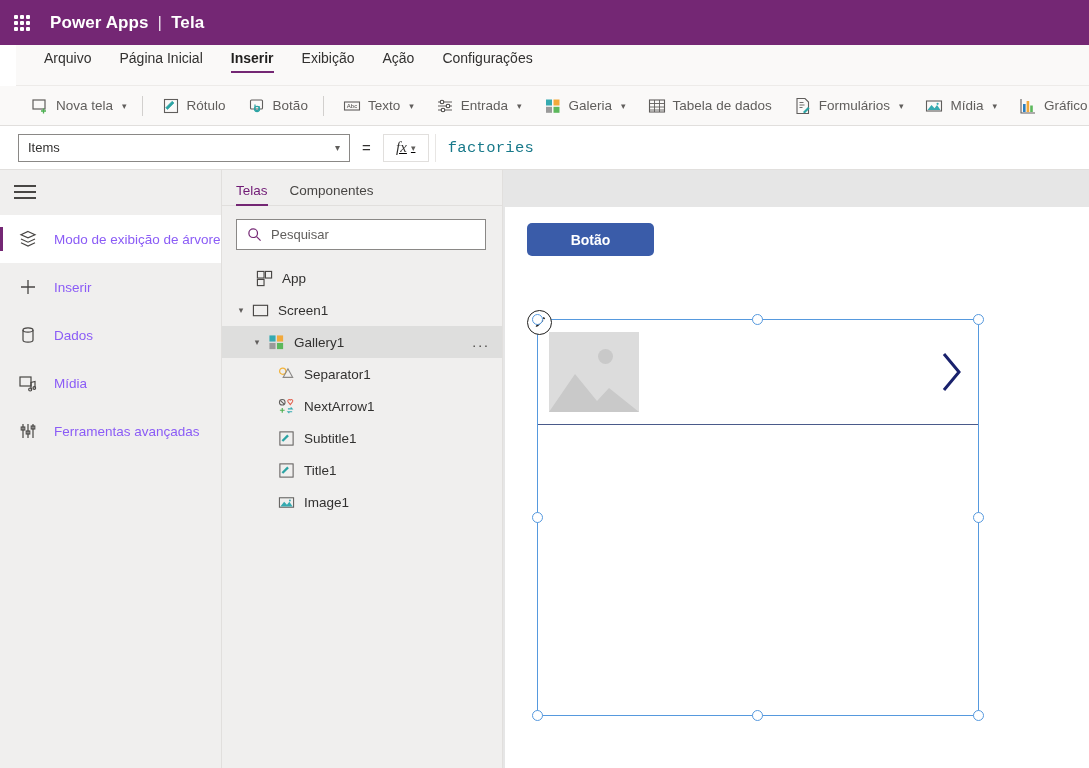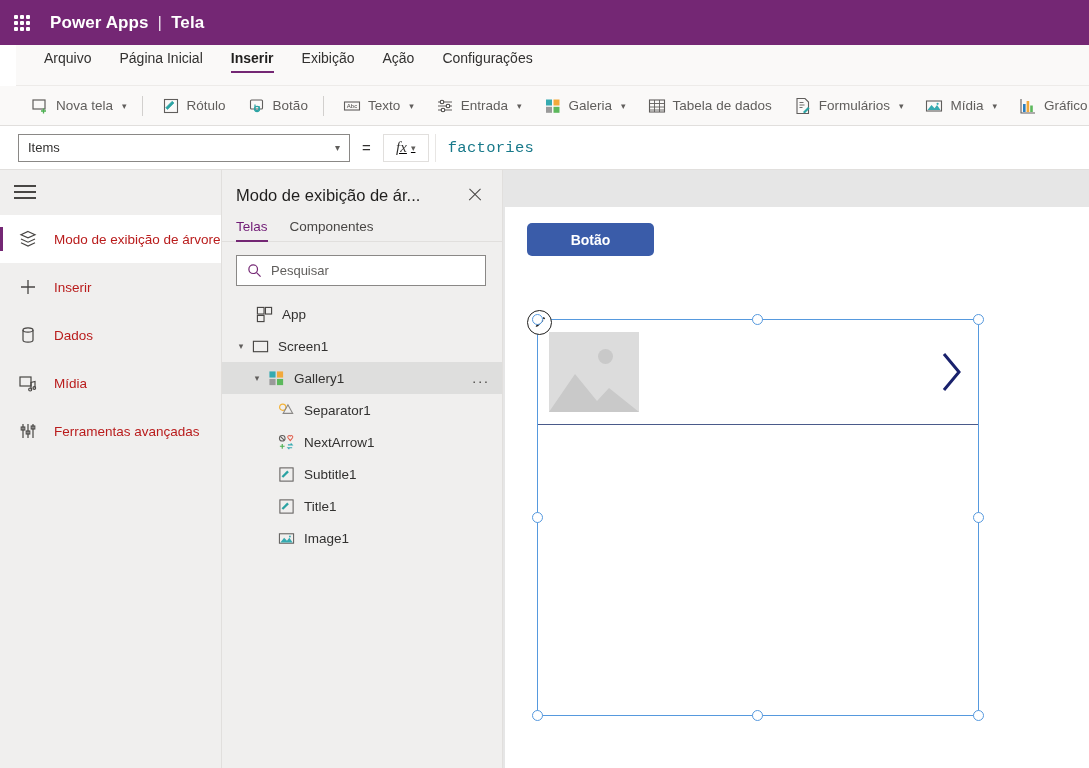--- a/index.html
+++ b/index.html
@@ -114,21 +114,21 @@
   }
   .hamburger { width: 22px; height: 14px; margin: 15px 0 0 14px; position: relative; }
   .hamburger span { position: absolute; left: 0; width: 22px; height: 1.6px; background: #484644; }
   .hamburger span:nth-child(1) { top: 0; }
   .hamburger span:nth-child(2) { top: 6px; }
   .hamburger span:nth-child(3) { top: 12px; }
   .rail-list { margin-top: 16px; }
   .rail-item {
     position: relative; height: 48px;
     display: flex; align-items: center; gap: 16px;
-    padding-left: 18px; font-size: 13.5px; color: #b91c1c;
+    padding-left: 18px; font-size: 13.5px; color: #8b5cf6;
     cursor: default;
   }
   .rail-item.active { background: #ffffff; }
   .rail-item.active::before {
     content: ""; position: absolute; left: 0; top: 12px;
     width: 3px; height: 24px; background: #742774;
   }
   .rail-ico { width: 20px; height: 20px; flex: none; display: block; }
 
   
@@ -453,24 +453,20 @@
           <rect x="3.2" y="6" width="3.6" height="3" fill="none" stroke="#484644" stroke-width="1.1"></rect>
           <rect x="8.2" y="10" width="3.6" height="3" fill="none" stroke="#484644" stroke-width="1.1"></rect>
           <rect x="13.2" y="5" width="3.6" height="3" fill="none" stroke="#484644" stroke-width="1.1"></rect>
         </svg>
         <span>Ferramentas avançadas</span>
       </div>
     </div>
   </div>
 
   <div class="treepanel">
-    <div class="tp-head">
-      <div class="tp-title">Modo de exibição de ár...</div>
-      <div class="tp-close"></div>
-    </div>
 
     <div class="tp-tabs">
       <div class="tp-tab active">Telas</div>
       <div class="tp-tab">Componentes</div>
     </div>
 
     <div class="search-wrap">
       <div class="search-box">
         <svg width="15" height="15" viewBox="0 0 16 16">
           <circle cx="6.6" cy="6.6" r="4.6" fill="none" stroke="#742774" stroke-width="1.3"></circle>

